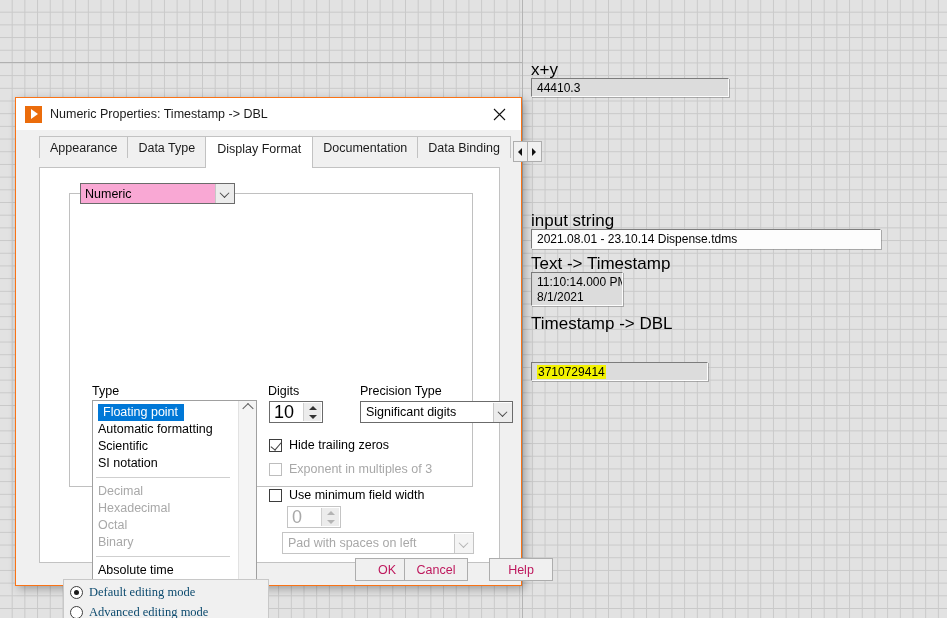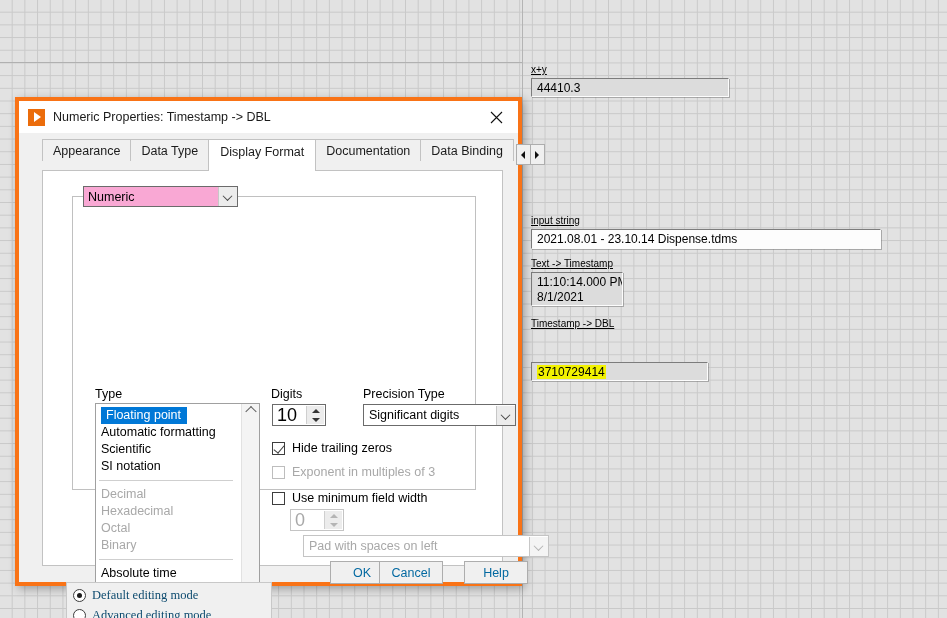--- a/index.html
+++ b/index.html
@@ -42,26 +42,25 @@
     top: 62px;
     width: 522px;
     height: 1px;
     background: #b0b0b0;
   }
 
   
   .fp-group { position: absolute; }
   .fp-label {
     font-family: "Liberation Sans", sans-serif;
-    font-size: 10px;
+    font-size: 17px;
     color: #000;
     line-height: 14px;
     margin-bottom: 1px;
     white-space: nowrap;
-    text-decoration: underline;
   }
   .indicator {
     background: #dcdcdc;
     border-top: 1px solid #7c7c7c;
     border-left: 1px solid #7c7c7c;
     border-right: 1px solid #fdfdfd;
     border-bottom: 1px solid #fdfdfd;
     box-shadow: 1px 1px 0 0 rgba(120,120,120,0.55);
     font-size: 12px;
     color: #000;
@@ -84,21 +83,21 @@
   }
 
   
   #dialog {
     position: absolute;
     left: 15px;
     top: 97px;
     width: 507px;
     height: 489px;
     background: #f0f0f0;
-    border: 4px solid #f97316;
+    border: 1px solid #f97316;
     box-shadow: 3px 3px 9px rgba(0,0,0,0.30);
     box-sizing: border-box;
   }
   #titlebar {
     height: 33px;
     background: #ffffff;
     border-bottom: 1px solid #f0f0f0;
     display: flex;
     align-items: center;
     padding: 0 0 0 9px;
@@ -401,21 +400,21 @@
     display: flex;
     align-items: center;
     background: #ffffff;
     border: 1px solid #6b6b6b;
     box-sizing: border-box;
     height: 22px;
     cursor: default;
   }
   #precision-dd { left: 320px; top: 233px; width: 153px; }
   #pad-dd {
-    left: 260px; top: 364px; width: 246px;
+    left: 242px; top: 364px; width: 192px;
     border-color: #c4c4c4;
   }
   .dropdown .ddtext {
     flex: 1 1 auto;
     padding-left: 5px;
     font-size: 12.5px;
     color: #000;
     white-space: nowrap;
   }
   .dropdown.disabled .ddtext { color: #a8a8a8; }
@@ -495,25 +494,26 @@
 
   
   .dlg-btn {
     position: absolute;
     width: 64px;
     height: 23px;
     background: #f0f0f0;
     border: 1px solid #adadad;
     box-sizing: border-box;
     font-size: 12.5px;
-    color: #0369a1;
+    color: #be185d;
     display: flex;
     align-items: center;
     justify-content: center;
     cursor: default;
+    margin-left: 28px;
   }
   #btn-ok { left: 311px; top: 460px; }
   #btn-cancel { left: 360px; top: 460px; }
   #btn-help { left: 445px; top: 460px; }
 </style>
 </head>
 <body>
 
 <div id="diagram"></div>
 <div id="diagram-hline"></div>

